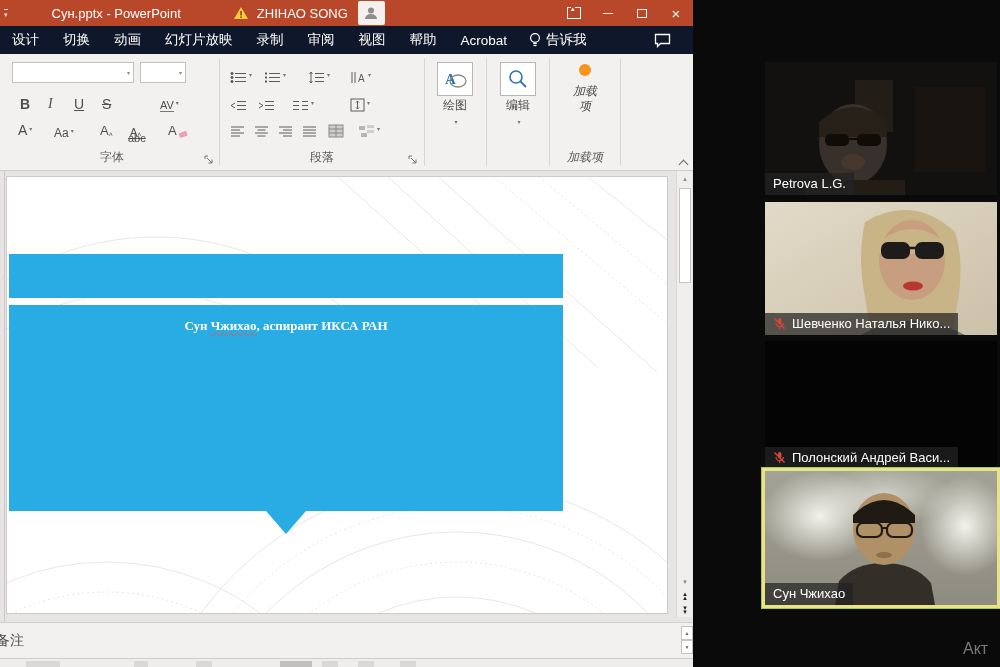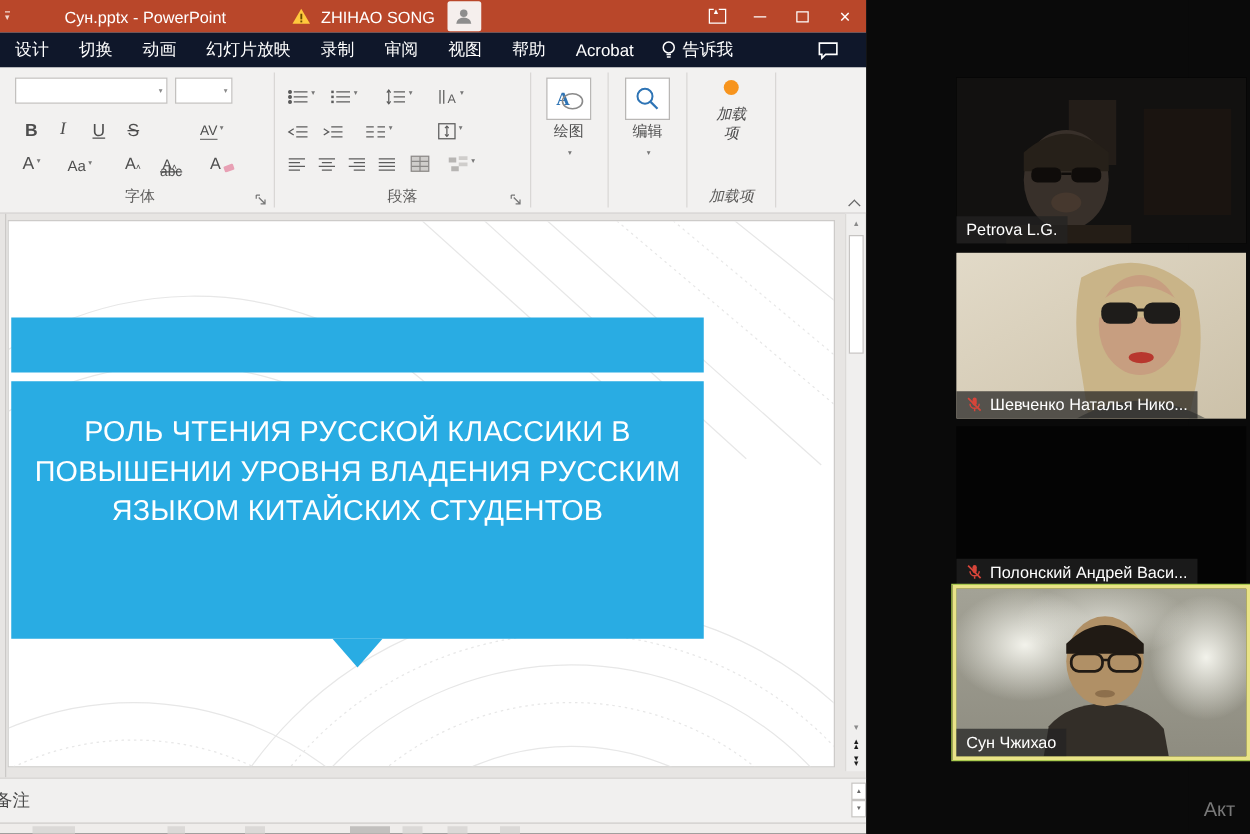--- a/index.html
+++ b/index.html
@@ -446,22 +446,22 @@
             <circle cx="450" cy="620" r="315"></circle>
             <circle cx="100" cy="640" r="190"></circle>
             <circle cx="100" cy="640" r="225" stroke-dasharray="2,3"></circle>
             <circle cx="100" cy="640" r="255"></circle>
           </g>
         </svg>
 
         <div class="band"></div>
 
         <div class="titlebox">
-          <div class="slide-title">РОЛЬ ЧТЕНИЯ РУССКОЙ КЛАССИКИ В ПОВЫШЕНИИ УРОВНЯ ВЛАДЕНИЯ РУССКИМ ЯЗЫКОМ КИТАЙСКИХ СТУДЕНТОВ</div>
           <div class="authors">
+            <div class="author-line"><span>Сун </span><span class="sp">Чжихао</span><span>, аспирант ИКСА РАН</span></div>
           </div>
           <span class="pointer"></span>
         </div>
       </div>
 
       <div class="vscroll">
         <div class="vs-btn">▴</div>
         <div class="vs-thumb"></div>
         <div class="vs-bottom">
           <div class="vs-btn">▾</div>

